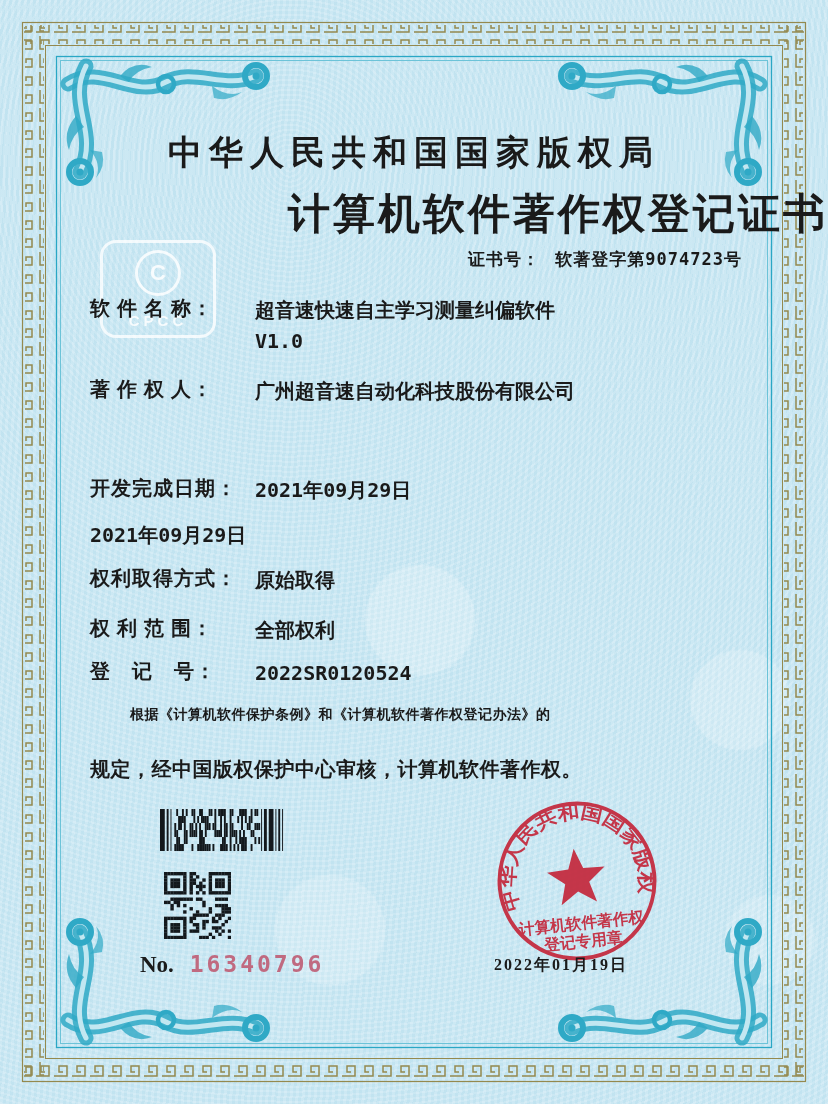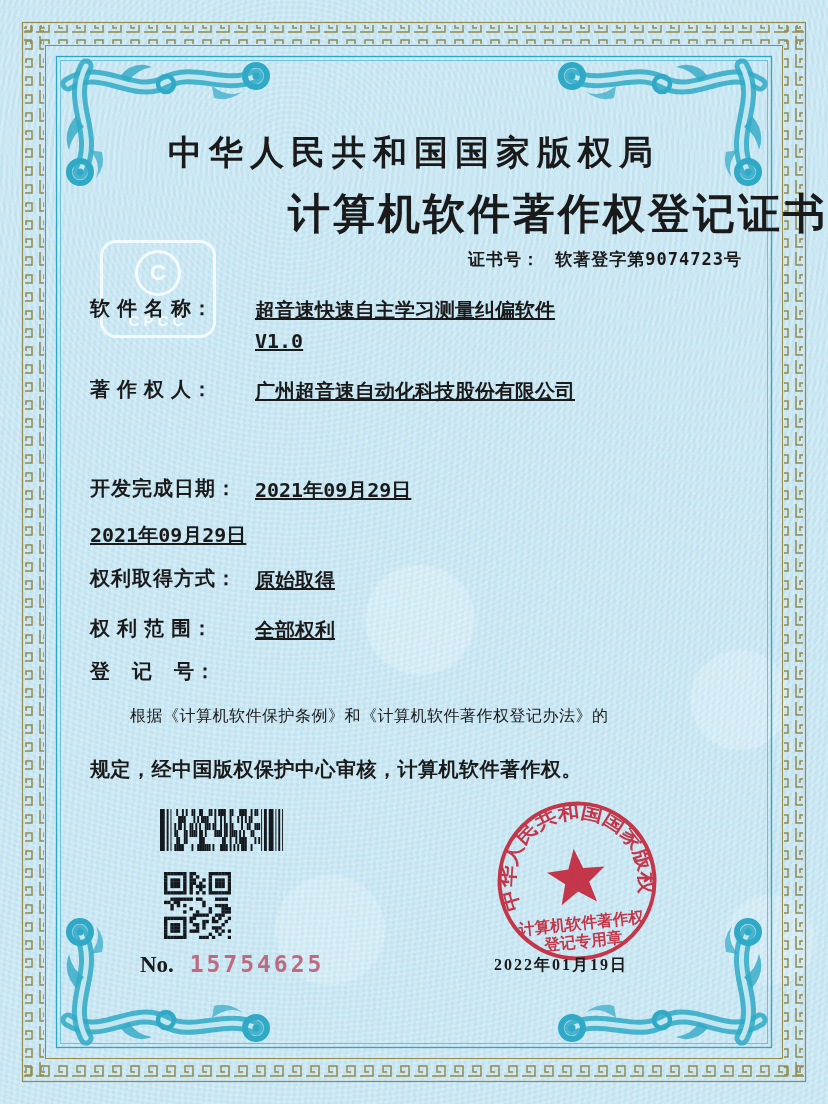--- a/index.html
+++ b/index.html
@@ -38,24 +38,24 @@
     text-align:right;font-size:42px;font-weight:700;letter-spacing:3px;z-index:2;
   }
   .certno{
     position:absolute;left:468px;top:248px;z-index:2;
     font-size:17px;font-weight:700;letter-spacing:1px;
   }
   .certno .v{font-family:"DejaVu Sans Mono","Liberation Mono",monospace;font-weight:700;margin-left:10px;}
 
   .field{position:absolute;left:90px;z-index:2;display:flex;font-size:20px;font-weight:700;margin-top:8px;}
   .field .lbl{width:165px;flex:0 0 165px;letter-spacing:1px;}
-  .field .val{font-family:"DejaVu Sans Mono","Liberation Mono",monospace;font-weight:700;line-height:31px;text-decoration:underline;}
+  .field .val{font-family:"DejaVu Sans Mono","Liberation Mono",monospace;font-weight:700;line-height:31px;}
   .f0{top:287px}.f1{top:368px}.f2{top:467px}.f3{top:512px}.f4{top:557px}.f5{top:607px}.f6{top:650px}
 
-  .stmt1{position:absolute;left:130px;top:706px;width:660px;z-index:2;font-size:16px;font-weight:400;letter-spacing:.5px;}
+  .stmt1{position:absolute;left:130px;top:706px;width:660px;z-index:2;font-size:14px;font-weight:700;letter-spacing:.5px;}
   .stmt2{position:absolute;left:90px;top:756px;width:680px;z-index:2;font-size:20px;font-weight:700;letter-spacing:.5px;}
 
   .emboss{
     position:absolute;left:100px;top:240px;width:110px;height:92px;z-index:1;
     border:3px solid rgba(255,255,255,.78);border-radius:16px;
     display:flex;flex-direction:column;align-items:center;justify-content:center;
     filter:blur(.3px);
   }
   .emboss .ring{
     width:40px;height:40px;border:3px solid rgba(255,255,255,.82);border-radius:50%;
@@ -164,20 +164,21 @@
   <div class="field f4">
     <span class="lbl">权利取得方式：</span>
     <span class="val">原始取得</span>
   </div>
   <div class="field f5">
     <span class="lbl">权 利 范 围：</span>
     <span class="val">全部权利</span>
   </div>
   <div class="field f6">
     <span class="lbl">登　记　号：</span>
+    <span class="val">2022SR0120524</span>
   </div>
 
   <div class="stmt1">根据《计算机软件保护条例》和《计算机软件著作权登记办法》的</div>
   <div class="stmt2">规定，经中国版权保护中心审核，计算机软件著作权。</div>
 
   <svg id="barcode-svg" class="barcode" width="124" height="44" viewBox="0 0 130 44">
       <rect x="0" y="0" width="5" height="44" fill="#13181c"></rect>
       <rect x="7" y="0" width="2" height="44" fill="#13181c"></rect>
       <rect x="11" y="0" width="1" height="44" fill="#13181c"></rect>
       <rect x="106" y="0" width="1" height="44" fill="#13181c"></rect>
@@ -515,21 +516,21 @@
       <rect x="54.400000000000006" y="60.800000000000004" width="3.4000000000000004" height="3.4000000000000004" fill="#13181c"></rect>
       <rect x="35.2" y="64" width="3.4000000000000004" height="3.4000000000000004" fill="#13181c"></rect>
       <rect x="38.400000000000006" y="64" width="3.4000000000000004" height="3.4000000000000004" fill="#13181c"></rect>
       <rect x="41.6" y="64" width="3.4000000000000004" height="3.4000000000000004" fill="#13181c"></rect>
       <rect x="48" y="64" width="3.4000000000000004" height="3.4000000000000004" fill="#13181c"></rect>
       <rect x="64" y="64" width="3.4000000000000004" height="3.4000000000000004" fill="#13181c"></rect>
     </svg>
 
   <div class="serial">
     <span>No.</span>
-    <span class="num">15754625</span>
+    <span class="num">16340796</span>
   </div>
 
   <svg class="seal" viewBox="0 0 160 160">
     <defs>
       <path id="sealArc" d="M 21.7 101.2 A 62 62 0 1 1 138.3 101.2" fill="none"></path>
     </defs>
     <circle cx="80" cy="80" r="76.5" fill="none" stroke="#c4293d" stroke-width="4"></circle>
     <text font-size="19" font-weight="bold" fill="#c4293d" font-family="'Liberation Serif','DejaVu Serif',serif">
       <textPath href="#sealArc" startOffset="0" textLength="256" lengthAdjust="spacingAndGlyphs">中华人民共和国国家版权局</textPath>
     </text>

